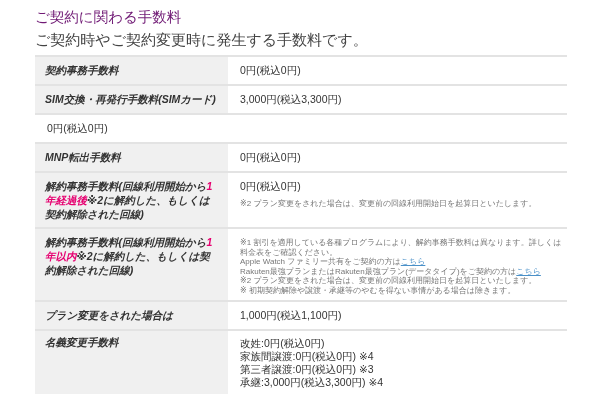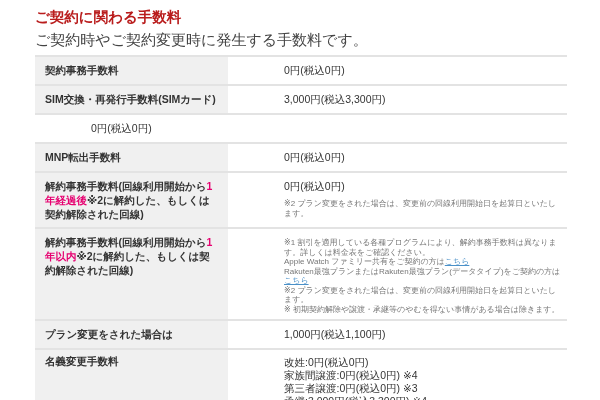--- a/index.html
+++ b/index.html
@@ -10,33 +10,33 @@
   }
   *{box-sizing:border-box;}
   html,body{margin:0;padding:0;}
   body{
     width:600px;height:400px;overflow:hidden;background:#fff;
     font-family:"Liberation Sans","DejaVu Sans",sans-serif;
     color:#333;
   }
   .page{padding:8px 33px 0 35px;}
   .page-title{
-    font-size:14.5px;line-height:18px;font-weight:bold;margin:0 0 7px 0;color:#b91c1c;
+    font-size:14.5px;line-height:18px;font-weight:normal;margin:0 0 7px 0;color:#701a75;
   }
   .page-subtitle{
     font-size:15px;line-height:13px;margin:0 0 9px 0;color:#444;
   }
   .fees-table{width:532px;border-top:2px solid var(--border);}
   .row{display:flex;border-bottom:2px solid var(--border);min-height:29px;}
   .cell{font-size:10.5px;line-height:14px;}
   .cell.label{
     width:193px;flex:0 0 193px;background:var(--cellbg);
-    padding:6px 8px 6px 10px;font-weight:bold;color:#333;
+    padding:6px 8px 6px 10px;font-weight:bold;color:#333;font-style:italic;
   }
-  .cell.value{flex:1;padding:6px 4px 6px 12px;color:#333;margin-left:44px;}
+  .cell.value{flex:1;padding:6px 4px 6px 12px;color:#333;}
   .row-tall .cell.value{padding-top:6px;padding-bottom:5px;}
   .highlight{color:var(--pink);}
   .note{
     font-size:8px;line-height:10px;color:#777;margin-top:6px;font-weight:normal;
   }
   .notes{margin-top:3px;}
   .notes .note-line{font-size:8px;line-height:9.5px;color:#777;}
   a.inline-link{color:var(--link);text-decoration:underline;cursor:pointer;}
   .row-last{border-bottom:none;}
   .row-last .cell{line-height:13px;padding-top:5px;}

